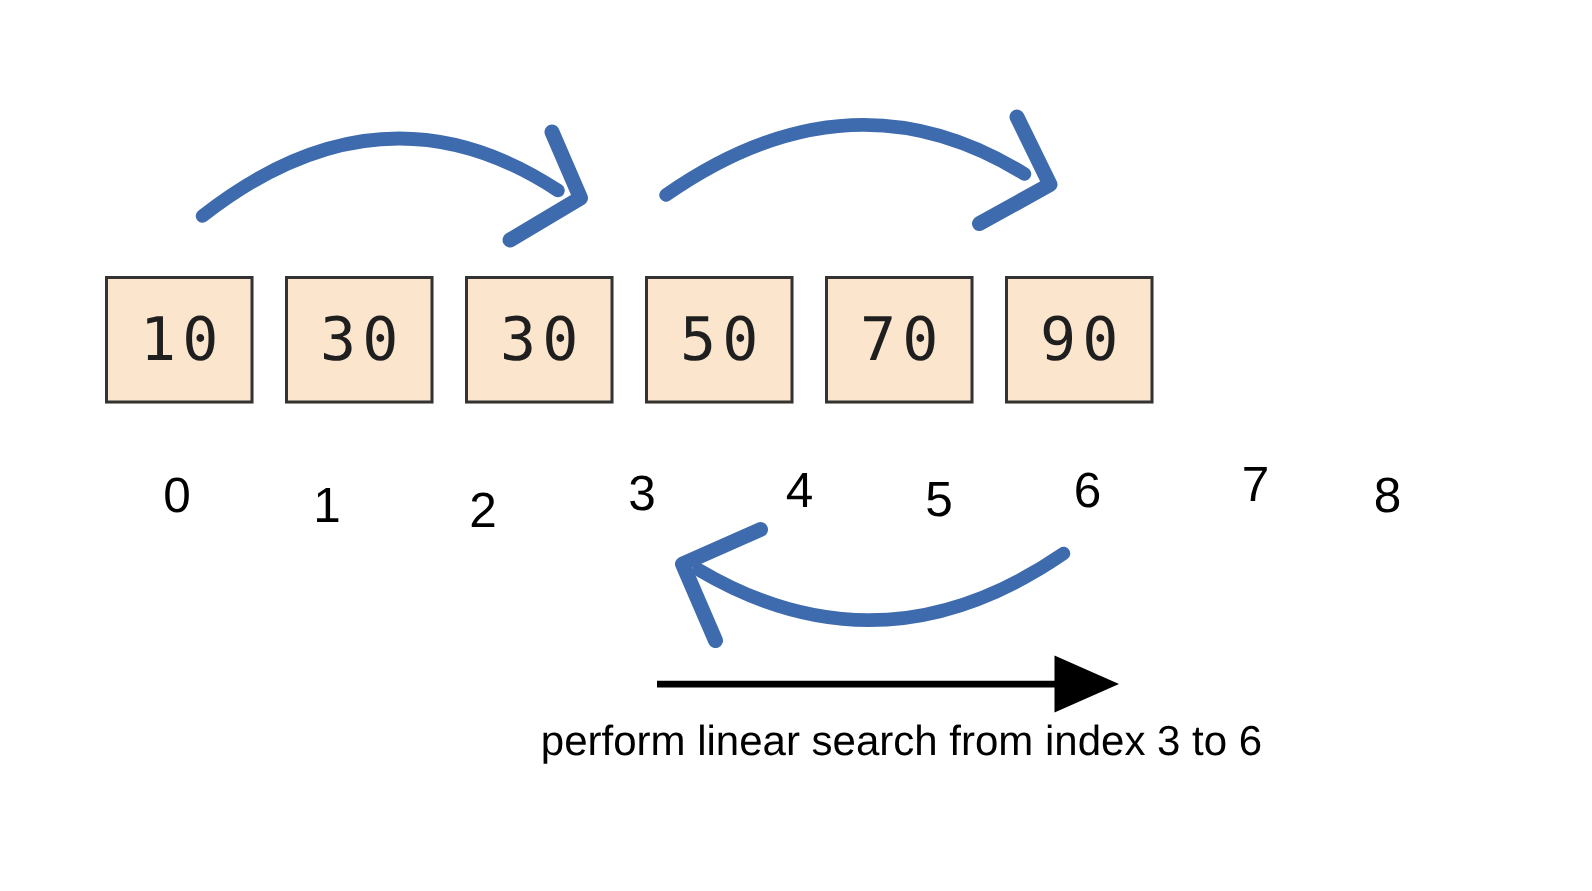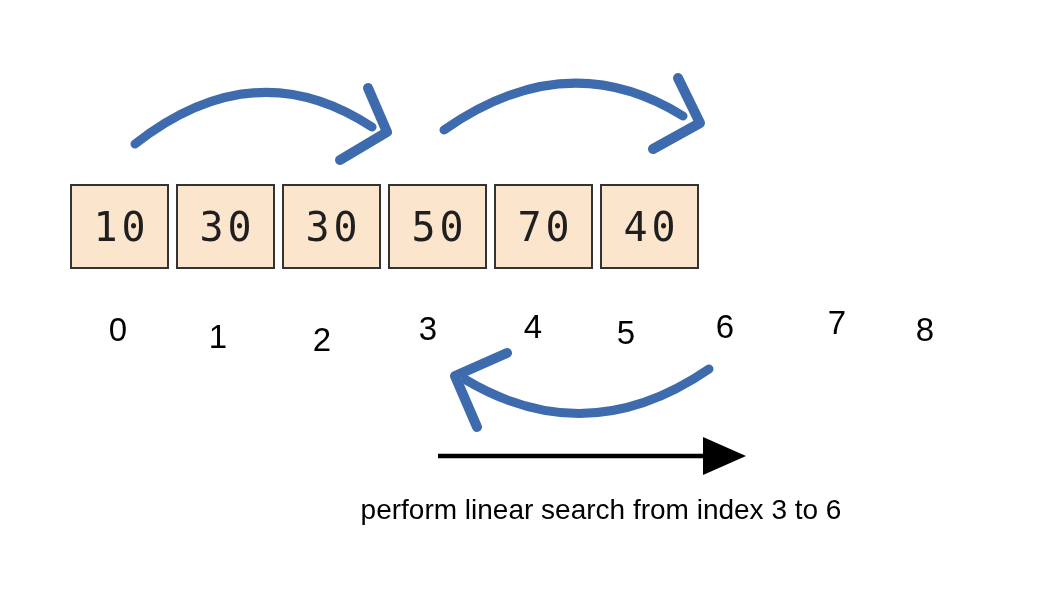--- a/index.html
+++ b/index.html
@@ -17,21 +17,21 @@
     background:#ffffff;overflow:hidden;
     font-family:"Liberation Sans",sans-serif;
   }
   .arrow-layer{position:absolute;left:0;top:0;width:1061px;height:594px;pointer-events:none;}
   .blue-stroke{stroke:var(--arrow-blue);fill:none;stroke-linecap:round;stroke-linejoin:round;}
   .black-stroke{stroke:var(--arrow-black);fill:none;}
   .black-fill{fill:var(--arrow-black);stroke:none;}
 
   .array-row{
     position:absolute;left:70px;top:184px;
-    display:flex;gap:7px;
+    display:flex;gap:21px;
   }
   .cell{
     box-sizing:border-box;
     width:99px;height:85px;
     background:var(--cell-fill);
     border:2px solid var(--cell-border);
     display:flex;align-items:center;justify-content:center;
     font-family:"DejaVu Sans Mono",monospace;
     font-size:40px;color:#1f1f1f;
     letter-spacing:4px;padding-left:4px;
@@ -47,21 +47,21 @@
   .idx:nth-child(2){left:218px;top:320px;}
   .idx:nth-child(3){left:322px;top:323px;}
   .idx:nth-child(4){left:428px;top:312px;}
   .idx:nth-child(5){left:533px;top:310px;}
   .idx:nth-child(6){left:626px;top:316px;}
   .idx:nth-child(7){left:725px;top:310px;}
   .idx:nth-child(8){left:837px;top:306px;}
   .idx:nth-child(9){left:925px;top:313px;}
 
   .caption{
-    position:absolute;left:601px;top:494px;
+    position:absolute;left:601px;top:478px;
     transform:translateX(-50%);
     white-space:nowrap;
     font-size:28px;line-height:32px;color:var(--text-color);
   }
 </style>
 </head>
 <body>
 
 <div class="canvas">
 
@@ -98,21 +98,21 @@
     <div class="cell">
         <span>30</span>
       </div>
     <div class="cell">
         <span>50</span>
       </div>
     <div class="cell">
         <span>70</span>
       </div>
     <div class="cell">
-        <span>40</span>
+        <span>90</span>
       </div>
   </div>
 
   <div class="index-row">
     <span class="idx">0</span>
     <span class="idx">1</span>
     <span class="idx">2</span>
     <span class="idx">3</span>
     <span class="idx">4</span>
     <span class="idx">5</span>

